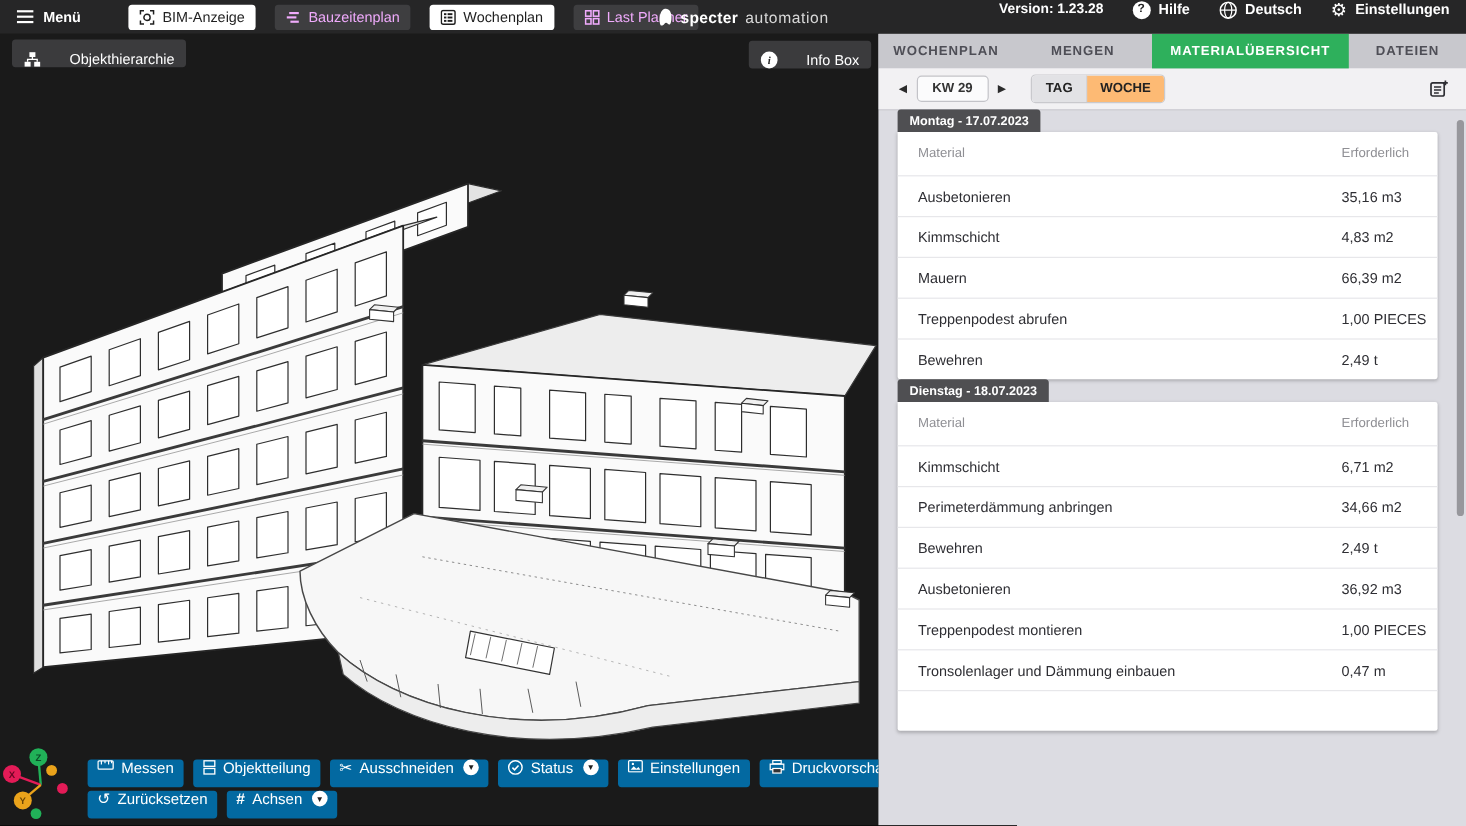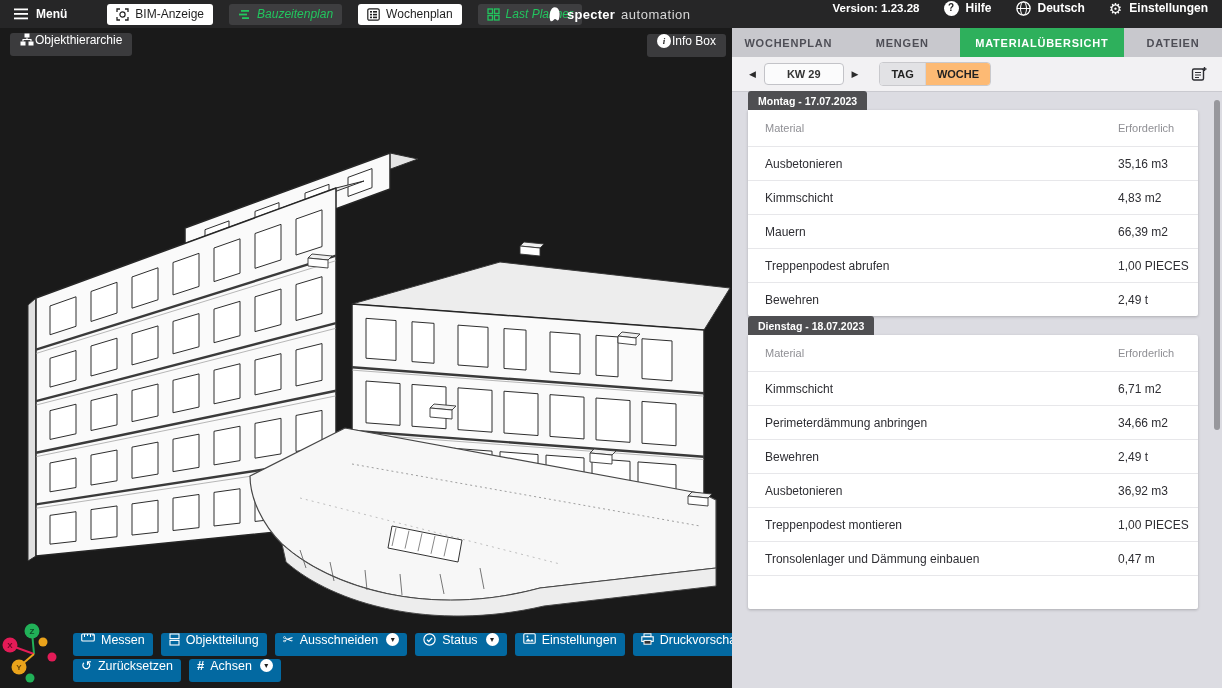--- a/index.html
+++ b/index.html
@@ -9,34 +9,34 @@
 
   
   .topbar{position:absolute;top:0;left:0;right:0;height:28px;background:#262627;
           display:flex;align-items:center;z-index:30;}
   .menu-group{display:flex;align-items:center;gap:8px;margin-left:14px;color:#fff;
               font-size:12px;font-weight:700;}
   .topnav{display:flex;align-items:center;gap:16px;margin-left:40px;}
   .tbtn{display:inline-flex;align-items:center;gap:6px;height:21px;padding:0 9px;
         border-radius:3px;font-size:12px;font-weight:500;white-space:nowrap;}
   .tbtn.on{background:#ffffff;color:#1f1f1f;}
-  .tbtn.off{background:#3e3e40;color:#22c55e;font-style:italic;}
+  .tbtn.off{background:#3e3e40;color:#f0abfc;}
   .brand{position:absolute;left:548px;top:0;height:28px;display:flex;align-items:center;gap:6px;}
   .brand .bold{color:#fff;font-size:13px;font-weight:700;letter-spacing:.02em;}
   .brand .light{color:#d8d8d8;font-size:13px;font-weight:300;letter-spacing:.04em;}
   .topright{position:absolute;right:14px;top:0;height:16px;display:flex;align-items:center;gap:24px;}
   .topright .item{display:flex;align-items:center;gap:7px;color:#fff;font-size:12px;font-weight:700;}
   .ver{color:#fff;font-size:11.5px;font-weight:700;}
   .circle-ico{width:15px;height:15px;border-radius:50%;background:#fff;color:#222;font-size:10px;
               font-weight:700;display:flex;align-items:center;justify-content:center;line-height:1;}
   .gear{font-size:15px;line-height:1;font-weight:400;}
 
   
   .viewport{position:absolute;top:28px;left:0;width:732px;height:660px;background:#1a1a1a;overflow:hidden;}
-  .pill{display:inline-flex;align-items:flex-start;gap:1px;height:23px;padding:0 10px;border-radius:3px;
+  .pill{display:inline-flex;align-items:flex-end;gap:24px;height:23px;padding:0 10px;border-radius:3px;
         background:#3b3b3d;color:#fff;font-size:12px;white-space:nowrap;}
   .obj-hier{position:absolute;left:10px;top:5px;}
   .info-box{position:absolute;right:6px;top:6px;}
   .info-box .circle-ico,.pill .circle-ico{width:14px;height:14px;font-size:9px;font-style:normal;}
   .vtb{position:absolute;left:73px;display:flex;gap:8px;z-index:10;}
   .vtb1{bottom:32px;} .vtb2{bottom:6px;}
   .vbtn{display:inline-flex;gap:6px;height:23px;padding:0 8px;border-radius:3px;
         background:#0369a1;color:#fff;font-size:12.5px;white-space:nowrap;}
   .vbtn .gly{font-size:13px;line-height:1;}
   .chev{width:13px;height:13px;border-radius:50%;background:#fff;color:#1f1f1f;font-size:8px;
@@ -46,21 +46,21 @@
   
   .panel{position:absolute;top:28px;left:732px;width:490px;height:660px;background:#dcdce2;overflow:hidden;}
   .tabbar{display:flex;height:29px;background:#c8c8cd;}
   .tab{display:flex;align-items:center;justify-content:center;font-size:11px;font-weight:700;
        letter-spacing:.07em;color:#4e4e56;}
   .tab.t0{width:23%;} .tab.t1{width:23.5%;} .tab.t2{width:33.5%;} .tab.t3{width:20%;}
   .tab.active{background:#2eb05c;color:#fff;}
   .subbar{height:34px;background:#f2f1f3;display:flex;align-items:center;padding:0 14px 0 12px;
           box-shadow:0 1px 0 rgba(0,0,0,.08);}
   .arrow{font-size:9px;color:#2b2b2b;padding:4px 5px;line-height:1;}
-  .kw-btn{border:1px solid #c3c3c8;border-radius:4px;background:#fbfbfc;padding:4px 22px;
+  .kw-btn{border:1px solid #c3c3c8;border-radius:4px;background:#fbfbfc;padding:4px 12px;
           font-size:11px;font-weight:700;color:#333;margin:0 3px;}
   .segwrap{display:flex;margin-left:16px;border:1px solid #c9c9cd;border-radius:4px;overflow:hidden;
            font-size:11px;font-weight:700;color:#222;background:#fff;}
   .seg{padding:5px 11px;background:#fdba74;}
   .seg.sel{background:#e2e2e5;}
   .seg + .seg{border-left:1px solid #d4d4d8;}
   .note-ico{margin-left:auto;display:flex;align-items:center;}
   .pcontent{position:absolute;top:63px;left:0;right:0;bottom:0;overflow:hidden;padding:0 24px 0 16px;}
   .ptitle{margin-top:23px;font-size:15px;font-weight:700;color:#141416;}
   .day{}

